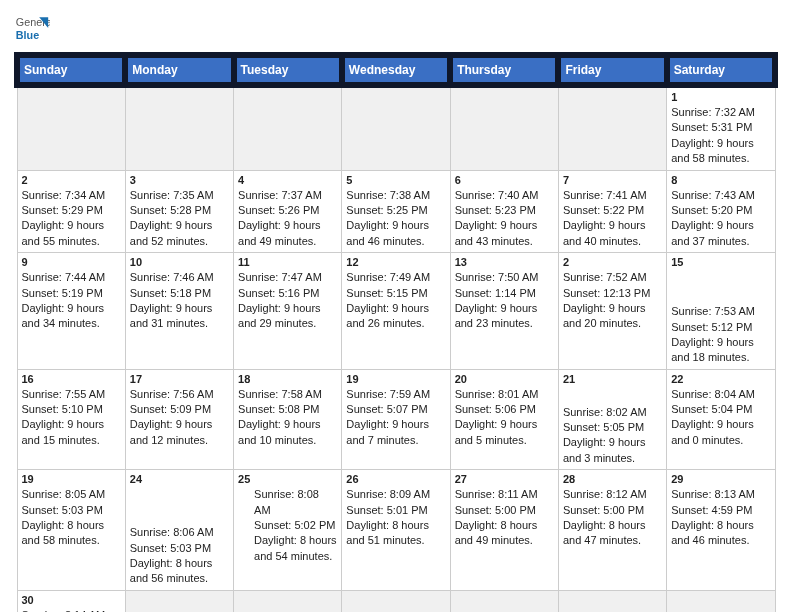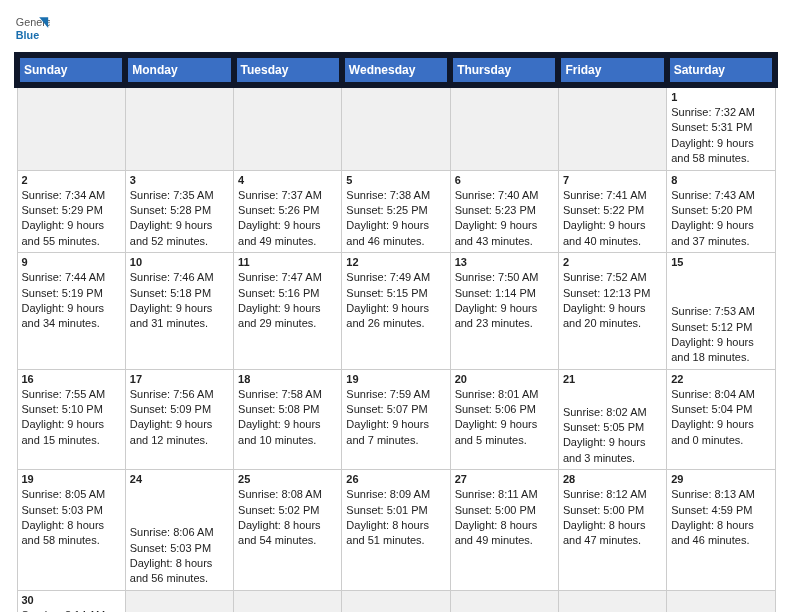--- a/index.html
+++ b/index.html
@@ -299,21 +299,21 @@
           </td>
           <td>
             <span class="day-number">24</span>
             <div class="day-info" style="white-space: pre-line; margin-top: 40px;">Sunrise: 8:06 AM
 Sunset: 5:03 PM
 Daylight: 8 hours
 and 56 minutes.</div>
           </td>
           <td>
             <span class="day-number">25</span>
-            <div class="day-info" style="white-space: pre-line;">Sunrise: 8:08 AM
+            <div class="day-info" style="white-space: pre-line; margin-left: 16px;">Sunrise: 8:08 AM
 Sunset: 5:02 PM
 Daylight: 8 hours
 and 54 minutes.</div>
           </td>
           <td>
             <span class="day-number">26</span>
             <div class="day-info" style="white-space: pre-line;">Sunrise: 8:09 AM
 Sunset: 5:01 PM
 Daylight: 8 hours
 and 51 minutes.</div>

